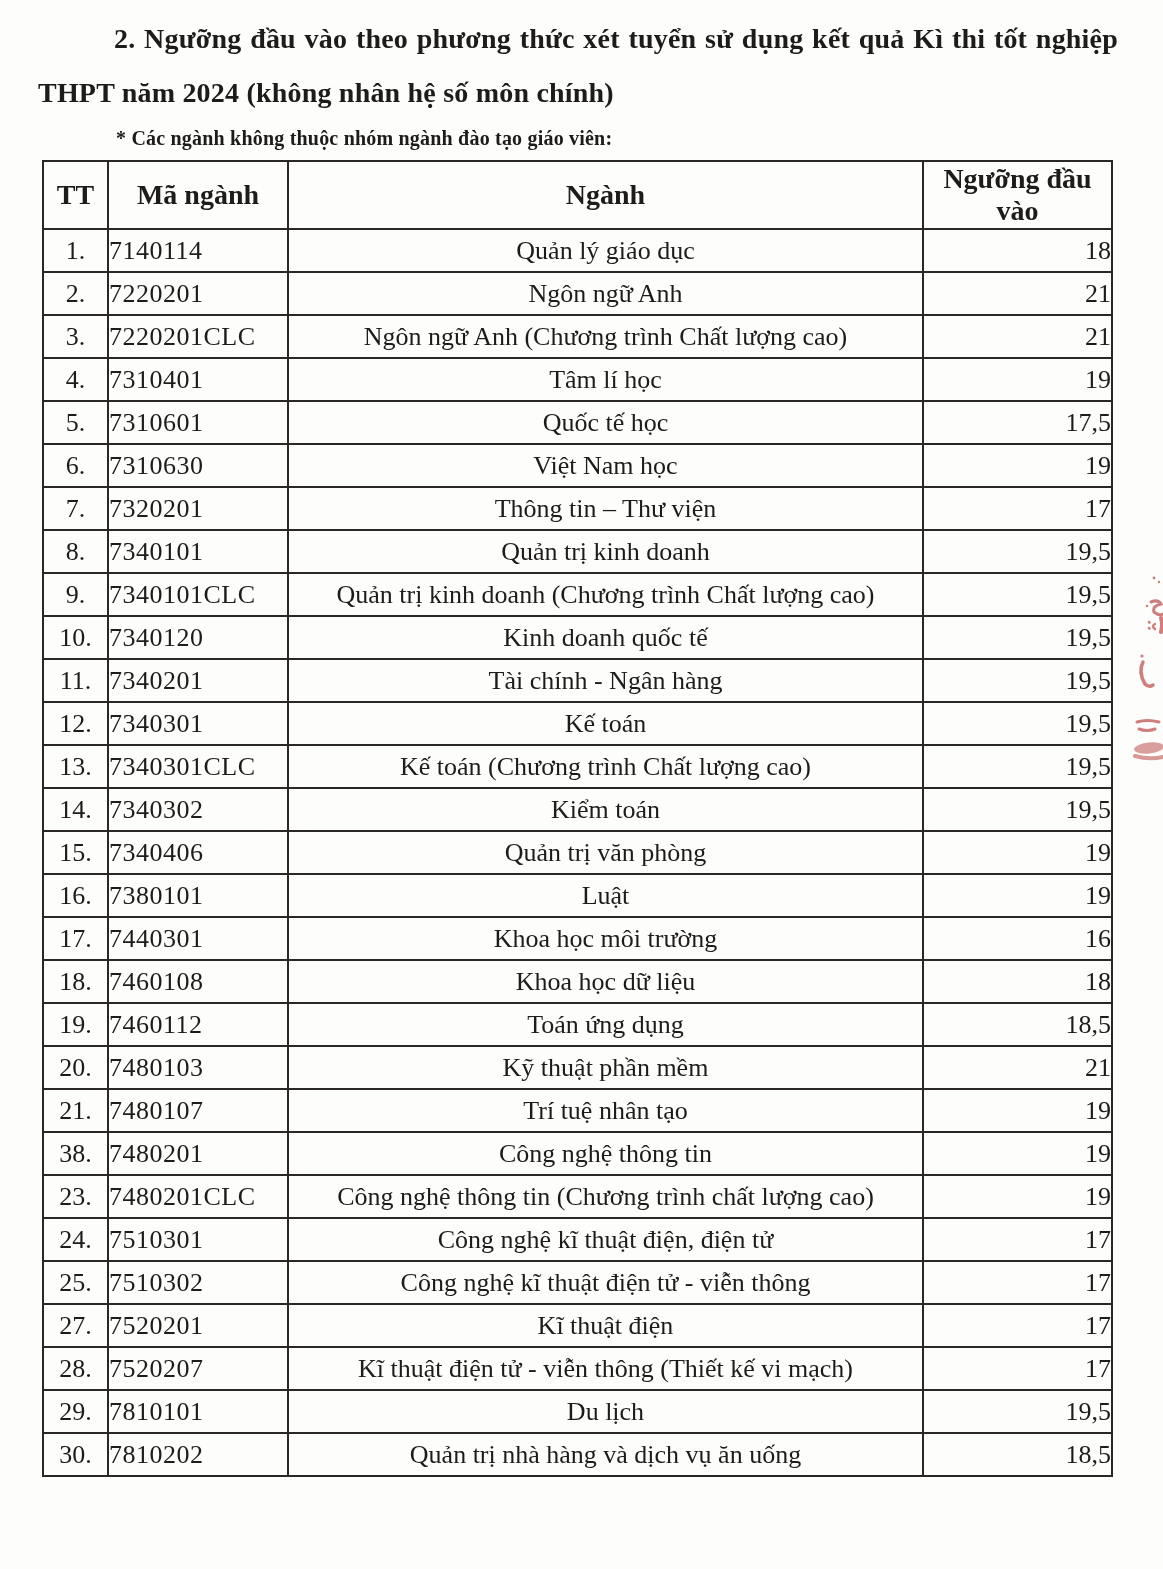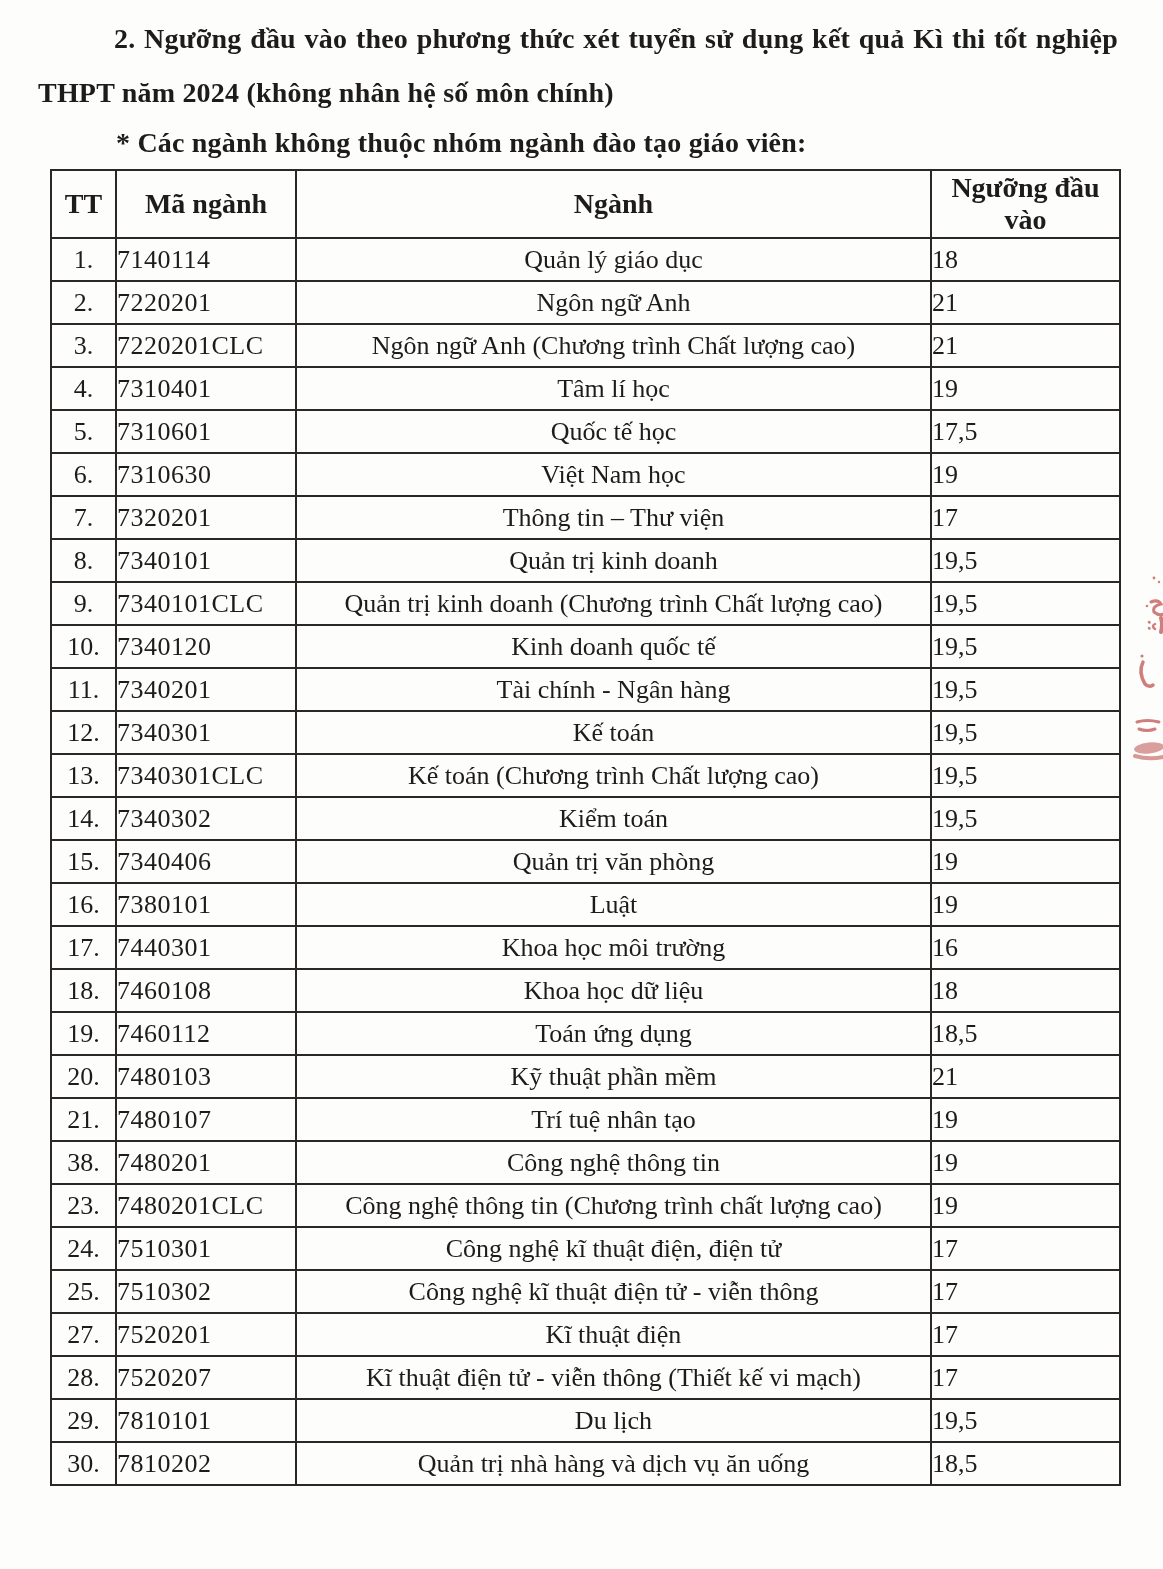--- a/index.html
+++ b/index.html
@@ -26,29 +26,29 @@
     margin: 0;
     font-size: 28px;
     font-weight: 700;
     line-height: 54px;
     text-align: justify;
     text-indent: 76px;
     letter-spacing: 0.2px;
   }
   .subheading {
     margin: 7px 0 10px 78px;
-    font-size: 28px;
+    font-size: 20px;
     font-weight: 700;
     letter-spacing: 0.2px;
   }
   table.threshold {
     border-collapse: collapse;
     table-layout: fixed;
     width: 1069px;
-    margin-left: 12px;
+    margin-left: 4px;
   }
   table.threshold col.c-tt { width: 65px; }
   table.threshold col.c-code { width: 180px; }
   table.threshold col.c-major { width: 635px; }
   table.threshold col.c-thr { width: 189px; }
   table.threshold th,
   table.threshold td {
     border: 2px solid #2a2724;
     overflow: hidden;
   }
@@ -65,21 +65,21 @@
     height: 41px;
     font-size: 26px;
     font-weight: 400;
     vertical-align: middle;
     padding: 0;
     white-space: nowrap;
   }
   td.td-tt { text-align: center; }
   td.td-code { letter-spacing: 0.5px; }
   td.td-major { text-align: center; padding-left: 12px; }
-  td.td-threshold { text-align: left; font-family: Liberation Serif, serif; }
+  td.td-threshold { text-align: right; font-family: Liberation Serif, serif; }
   
   .ink-artifacts {
     position: absolute;
     left: 1121px;
     top: 558px;
     width: 42px;
     height: 230px;
     filter: blur(0.7px);
     pointer-events: none;
   }

